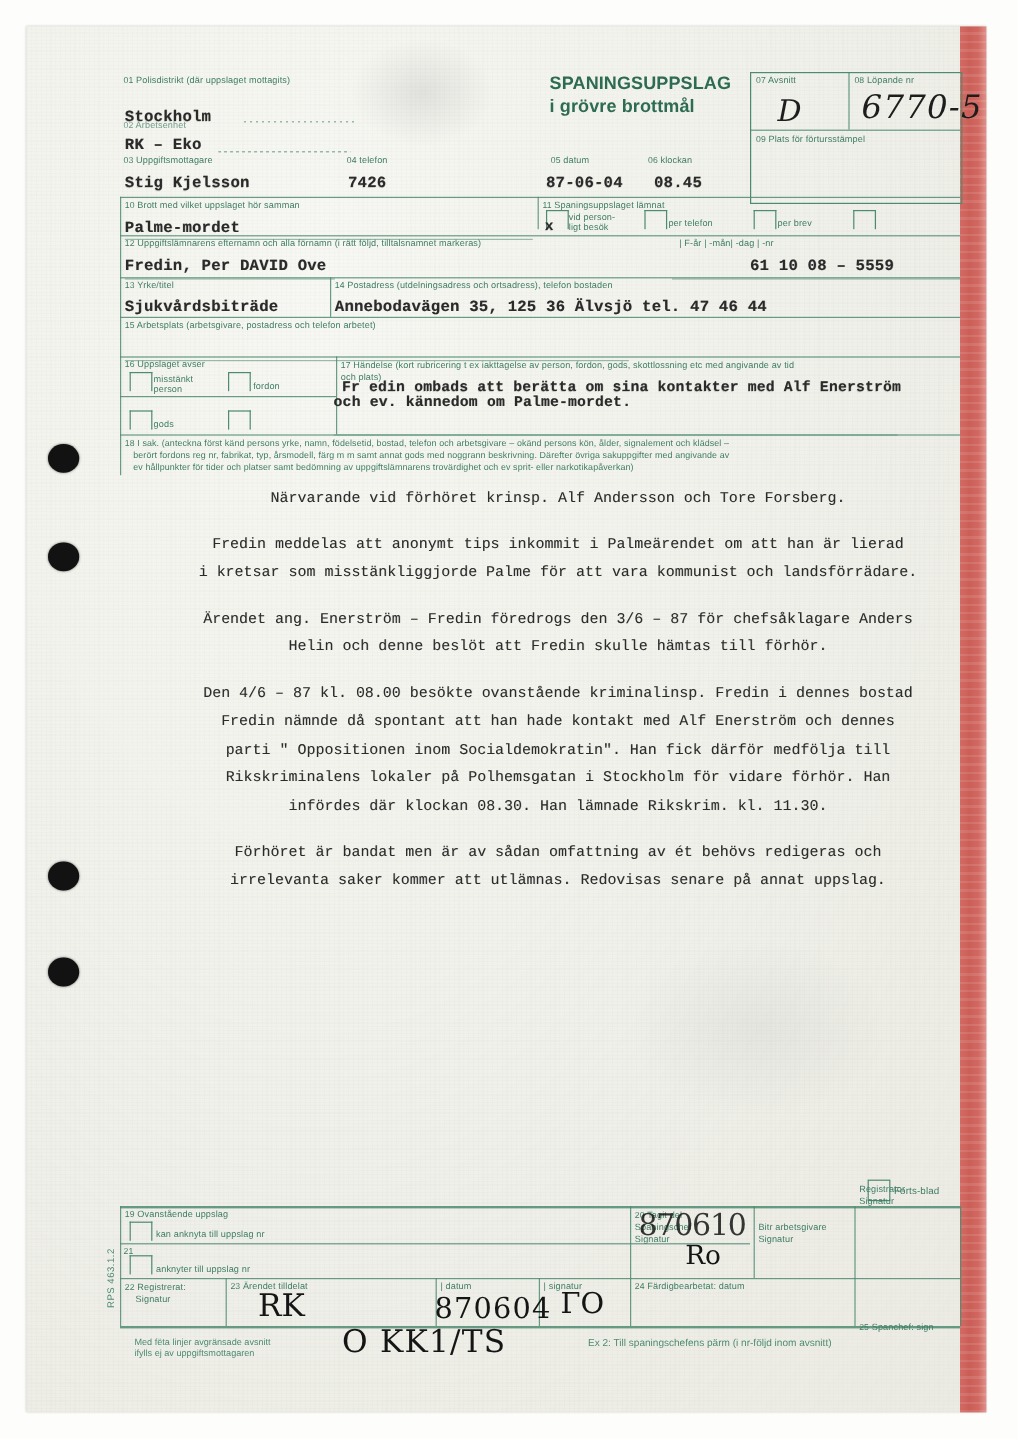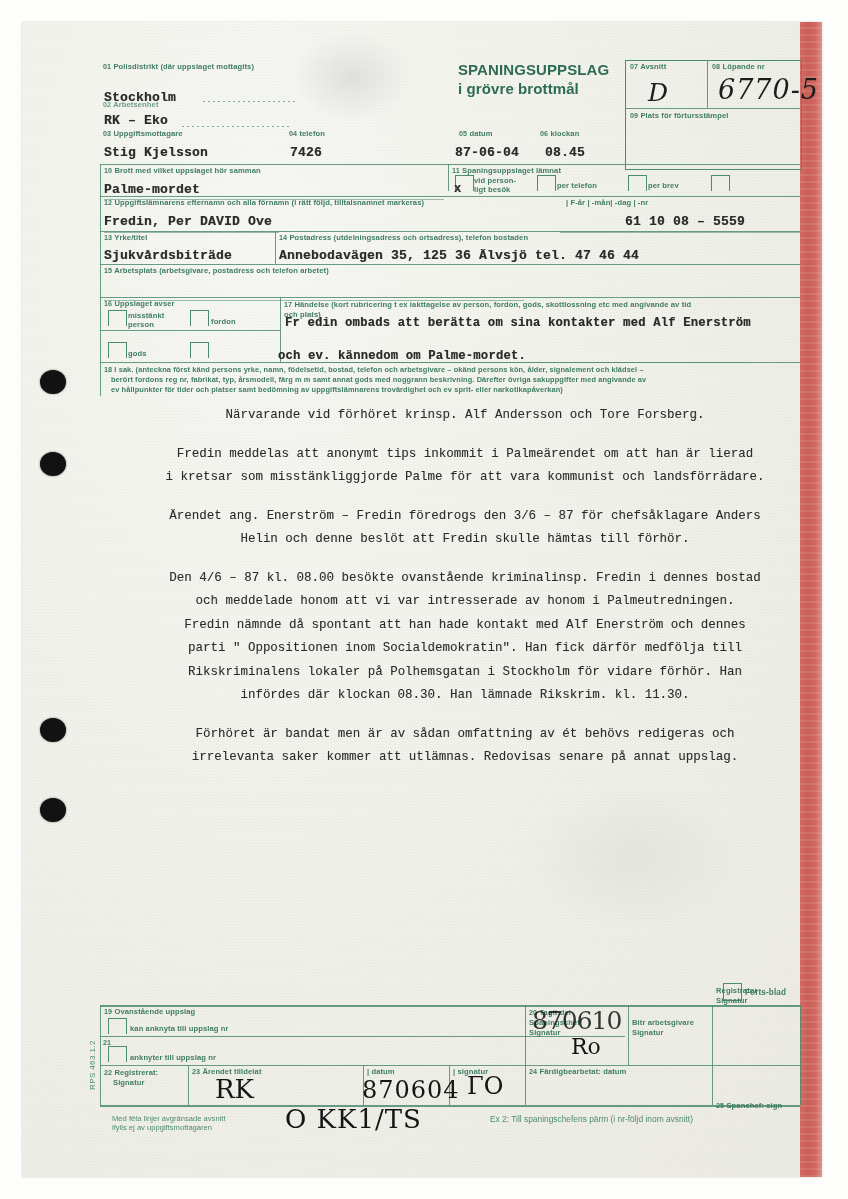--- a/index.html
+++ b/index.html
@@ -27,21 +27,21 @@
      background:linear-gradient(90deg,#d06059 0%, #c8534c 35%, #cf5d56 70%, #dd8a84 100%);
      opacity:.92;}
   .red-strip::after{content:"";position:absolute;inset:0;
      background:repeating-linear-gradient(0deg, rgba(255,255,255,.10) 0 2px, rgba(0,0,0,0) 2px 7px);}
 
   
   .hole{position:absolute;width:26px;height:24px;border-radius:50%;
         background:#121212;left:40px;
         box-shadow:0 0 2px rgba(0,0,0,.6);}
   .lbl{font-size:7.6px;color:#3f7d63;letter-spacing:.1px;line-height:1.12;
-       white-space:nowrap;font-family:"Liberation Sans",sans-serif;font-weight:bold;}
+       white-space:nowrap;font-family:"Liberation Sans",sans-serif;}
   .lbl.wrap{white-space:normal;}
   .num{font-size:7.2px;}
   .rule{position:absolute;background:#4d8b70;height:1px;opacity:.85;}
   .rule.v{width:1px;}
   .thin{opacity:.55;}
   .dots{position:absolute;height:1px;
         background:repeating-linear-gradient(90deg,#5e9a80 0 2px,transparent 2px 5px);
         opacity:.8;}
 
   
@@ -224,21 +224,21 @@
 
   <div class="cb open-b" style="left:108px;top:342px;"></div>
   <div class="lbl" style="position:absolute;left:128px;top:350px;">gods</div>
   <div class="cb open-b" style="left:190px;top:342px;"></div>
 
   <div class="lbl wrap" style="position:absolute;left:284px;top:300px;width:500px;line-height:9.5px;">
     <span class="num">17</span> <span>Händelse (kort rubricering t ex iakttagelse av person, fordon, gods, skottlossning etc med angivande av tid</span><br>
     <span>och plats)</span>
   </div>
   <div class="tw t12" style="left:285px;top:316px;">Fr edin ombads att berätta om sina kontakter med Alf Enerström</div>
-  <div class="tw t12" style="left:278px;top:349px;text-align:center;">och ev. kännedom om Palme-mordet.</div>
+  <div class="tw t12" style="left:278px;top:328px;text-align:center;">och ev. kännedom om Palme-mordet.</div>
   <div class="rule thin" style="left:278px;top:362px;width:470px;"></div>
 
   <div class="rule" style="left:100px;top:362px;width:700px;"></div>
   <div class="lbl wrap" style="position:absolute;left:104px;top:365px;width:700px;line-height:9.8px;font-size:7.4px;">
     <span class="num">18</span> <span>I sak. (anteckna först känd persons yrke, namn, födelsetid, bostad, telefon och arbetsgivare – okänd persons kön, ålder, signalement och klädsel –</span><br>
     <span style="padding-left:7px">berört fordons reg nr, fabrikat, typ, årsmodell, färg m m samt annat gods med noggrann beskrivning. Därefter övriga sakuppgifter med angivande av</span><br>
     <span style="padding-left:7px">ev hållpunkter för tider och platser samt bedömning av uppgiftslämnarens trovärdighet och ev sprit- eller narkotikapåverkan)</span>
   </div>
 
   <div class="body" id="report-body">
@@ -248,21 +248,20 @@
       <p>
         <span class="ln">Fredin meddelas att anonymt tips inkommit i Palmeärendet om att han är lierad</span>
         <span class="ln">i kretsar som misstänkliggjorde Palme för att vara kommunist och landsförrädare.</span>
       </p>
       <p>
         <span class="ln">Ärendet ang. Enerström – Fredin föredrogs den 3/6 – 87 för chefsåklagare Anders</span>
         <span class="ln">Helin och denne beslöt att Fredin skulle hämtas till förhör.</span>
       </p>
       <p>
         <span class="ln">Den 4/6 – 87 kl. 08.00 besökte ovanstående kriminalinsp. Fredin i dennes bostad</span>
-        <span class="ln">och meddelade honom att vi var intresserade av honom i Palmeutredningen.</span>
         <span class="ln">Fredin nämnde då spontant att han hade kontakt med Alf Enerström och dennes</span>
         <span class="ln">parti " Oppositionen inom Socialdemokratin". Han fick därför medfölja till</span>
         <span class="ln">Rikskriminalens lokaler på Polhemsgatan i Stockholm för vidare förhör. Han</span>
         <span class="ln">infördes där klockan 08.30. Han lämnade Rikskrim. kl. 11.30.</span>
       </p>
       <p>
         <span class="ln">Förhöret är bandat men är av sådan omfattning av ét behövs redigeras och</span>
         <span class="ln">irrelevanta saker kommer att utlämnas. Redovisas senare på annat uppslag.</span>
       </p>
     </div>

